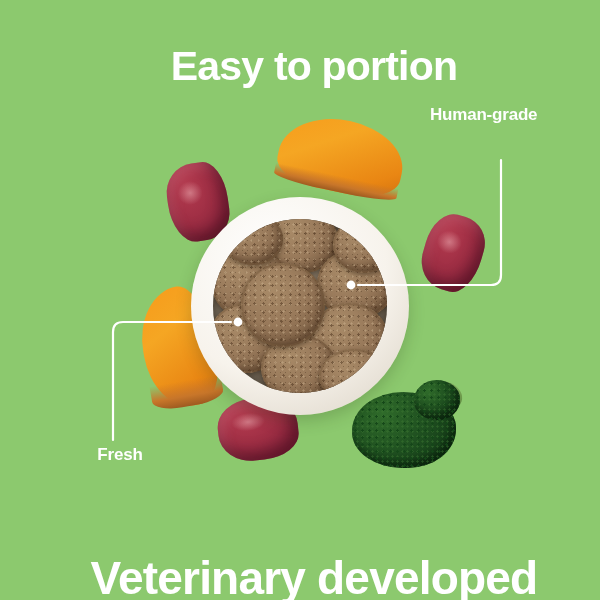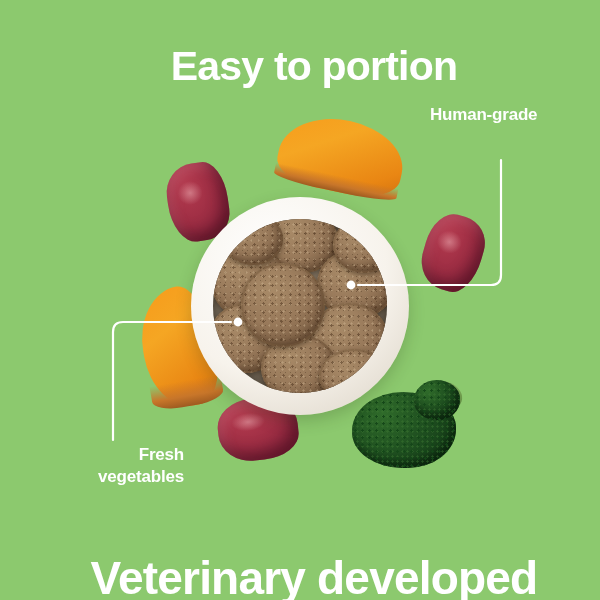--- a/index.html
+++ b/index.html
@@ -40,21 +40,21 @@
   
   .callout-label {
     position: absolute;
     color: #ffffff;
     font-weight: bold;
     font-size: 17px;
     line-height: 1.28;
     letter-spacing: -0.2px;
   }
   #label-meat { left: 430px; top: 104px; text-align: left; width: 160px; }
-  #label-veg  { left: 56px;  top: 444px; text-align: right; width: 128px; }
+  #label-veg  { left: 56px;  top: 444px; text-align: center; width: 128px; }
 
   
   #leaders {
     position: absolute;
     left: 0; top: 0;
     width: 600px;
     height: 600px;
     pointer-events: none;
   }
 
@@ -294,16 +294,15 @@
   <div class="headline" id="title-top">Easy to portion</div>
 
   <div class="headline" id="title-bottom">Veterinary developed</div>
 
   <div class="callout-label" id="label-meat">
     <div>Human-grade</div>
   </div>
 
   <div class="callout-label" id="label-veg">
     <div>Fresh</div>
-    <div>vegetables</div>
   </div>
 
 </div>
 
 </body></html>

